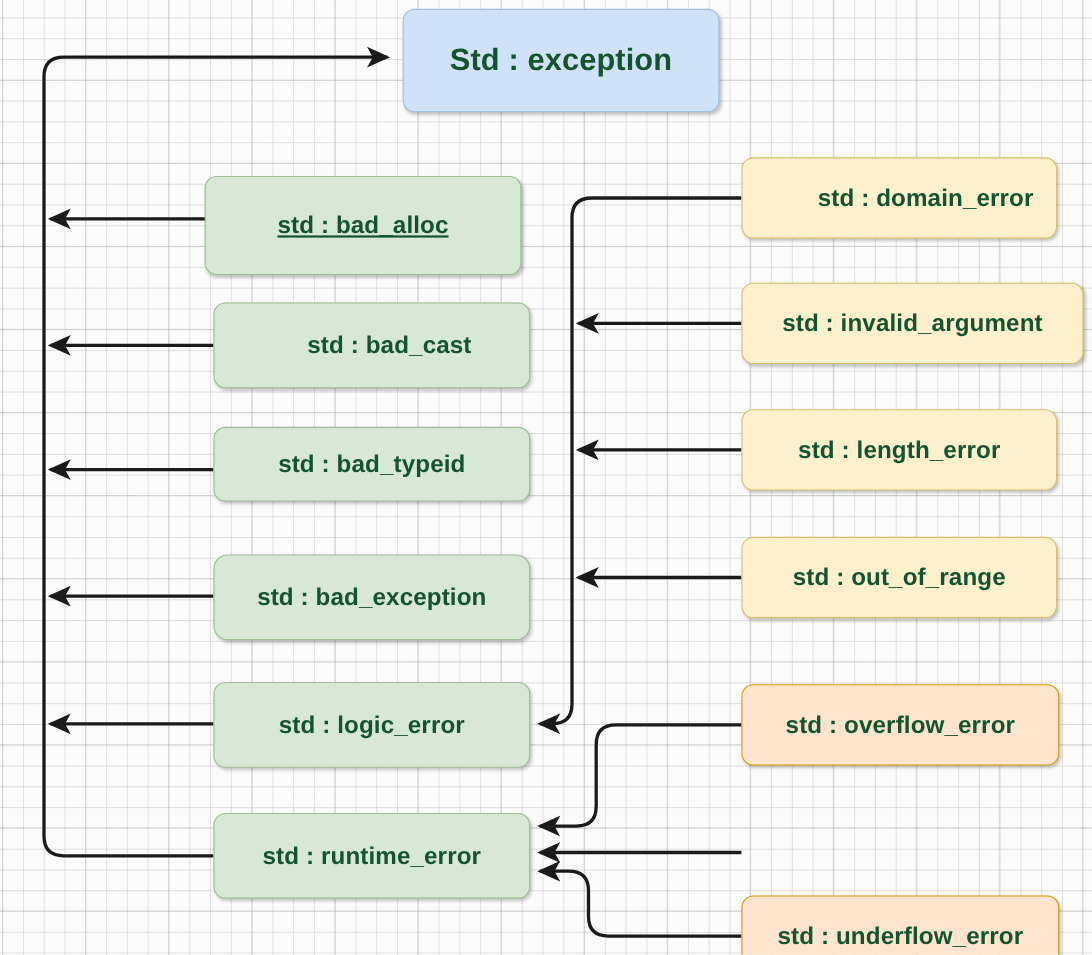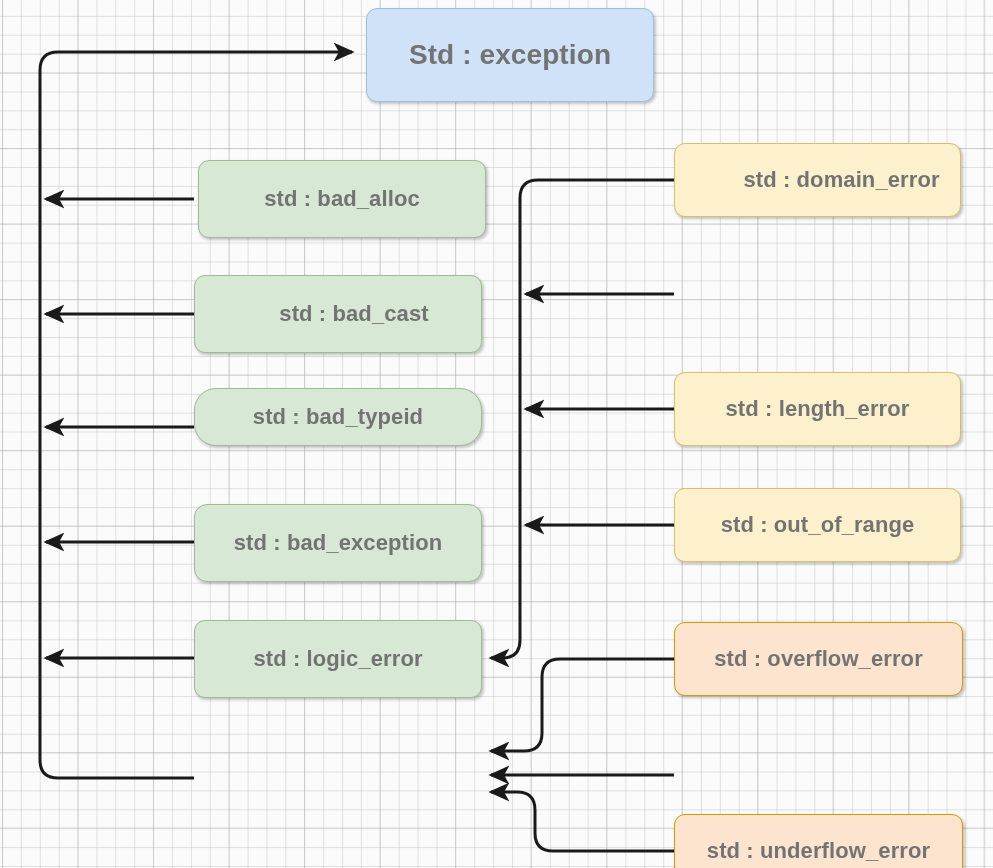--- a/index.html
+++ b/index.html
@@ -22,21 +22,21 @@
 
   .node {
     position:absolute;
     box-sizing:border-box;
     border-radius:11px;
     border:1.6px solid #999;
     display:flex;
     align-items:center;
     justify-content:center;
     font-weight:bold;
-    color:#737373;
+    color:#14532d;
     letter-spacing:0.1px;
     box-shadow:1.5px 2px 3px rgba(0,0,0,0.22);
     text-align:center;
     line-height:1.05;
     white-space:nowrap;
   }
   .node-root {
     background:#cfe2f7;
     border-color:#9fbfe0;
     font-size:28px;
@@ -88,38 +88,44 @@
       <path d="M 674 659 L 560 659 Q 542 659 542 677 L 542 733 Q 542 751 524 751 L 491 751" marker-end="url(#ah)"></path>
       <path d="M 674 775 L 491 775" marker-end="url(#ah)"></path>
       <path d="M 674 851 L 553 851 Q 535 851 535 833 L 535 810 Q 535 792 517 792 L 491 792" marker-end="url(#ah)"></path>
     </g>
   </svg>
 
   <div class="node node-root" style="left:366px; top:8px; width:288px; height:94px;">
     <span>Std : exception</span>
   </div>
 
-  <div class="node node-green" style="left:198px; top:160px; width:288px; height:78px;">
+  <div class="node node-green" style="left:186px; top:160px; width:288px; height:90px;text-decoration:underline;">
     <span>std : bad_alloc</span>
   </div>
   <div class="node node-green" style="left:194px; top:275px; width:288px; height:78px;padding-left:32px;">
     <span>std : bad_cast</span>
   </div>
-  <div class="node node-green" style="left:194px; top:388px; width:288px; height:58px;border-radius:22px;">
+  <div class="node node-green" style="left:194px; top:388px; width:288px; height:68px;">
     <span>std : bad_typeid</span>
   </div>
   <div class="node node-green" style="left:194px; top:504px; width:288px; height:78px;border-radius:13px;">
     <span>std : bad_exception</span>
   </div>
   <div class="node node-green" style="left:194px; top:620px; width:288px; height:78px;text-align:right;">
     <span>std : logic_error</span>
   </div>
+  <div class="node node-green" style="left:194px; top:739px; width:288px; height:78px;">
+    <span>std : runtime_error</span>
+  </div>
 
   <div class="node node-cream" style="left:674px; top:143px; width:287px; height:74px;padding-left:48px;">
     <span>std : domain_error</span>
+  </div>
+  <div class="node node-cream" style="left:674px; top:257px; width:311px; height:74px;">
+    <span>std : invalid_argument</span>
   </div>
   <div class="node node-cream" style="left:674px; top:372px; width:287px; height:74px;">
     <span>std : length_error</span>
   </div>
   <div class="node node-cream" style="left:674px; top:488px; width:287px; height:74px;">
     <span>std : out_of_range</span>
   </div>
 
   <div class="node node-peach" style="left:674px; top:622px; width:289px; height:74px;">
     <span>std : overflow_error</span>

